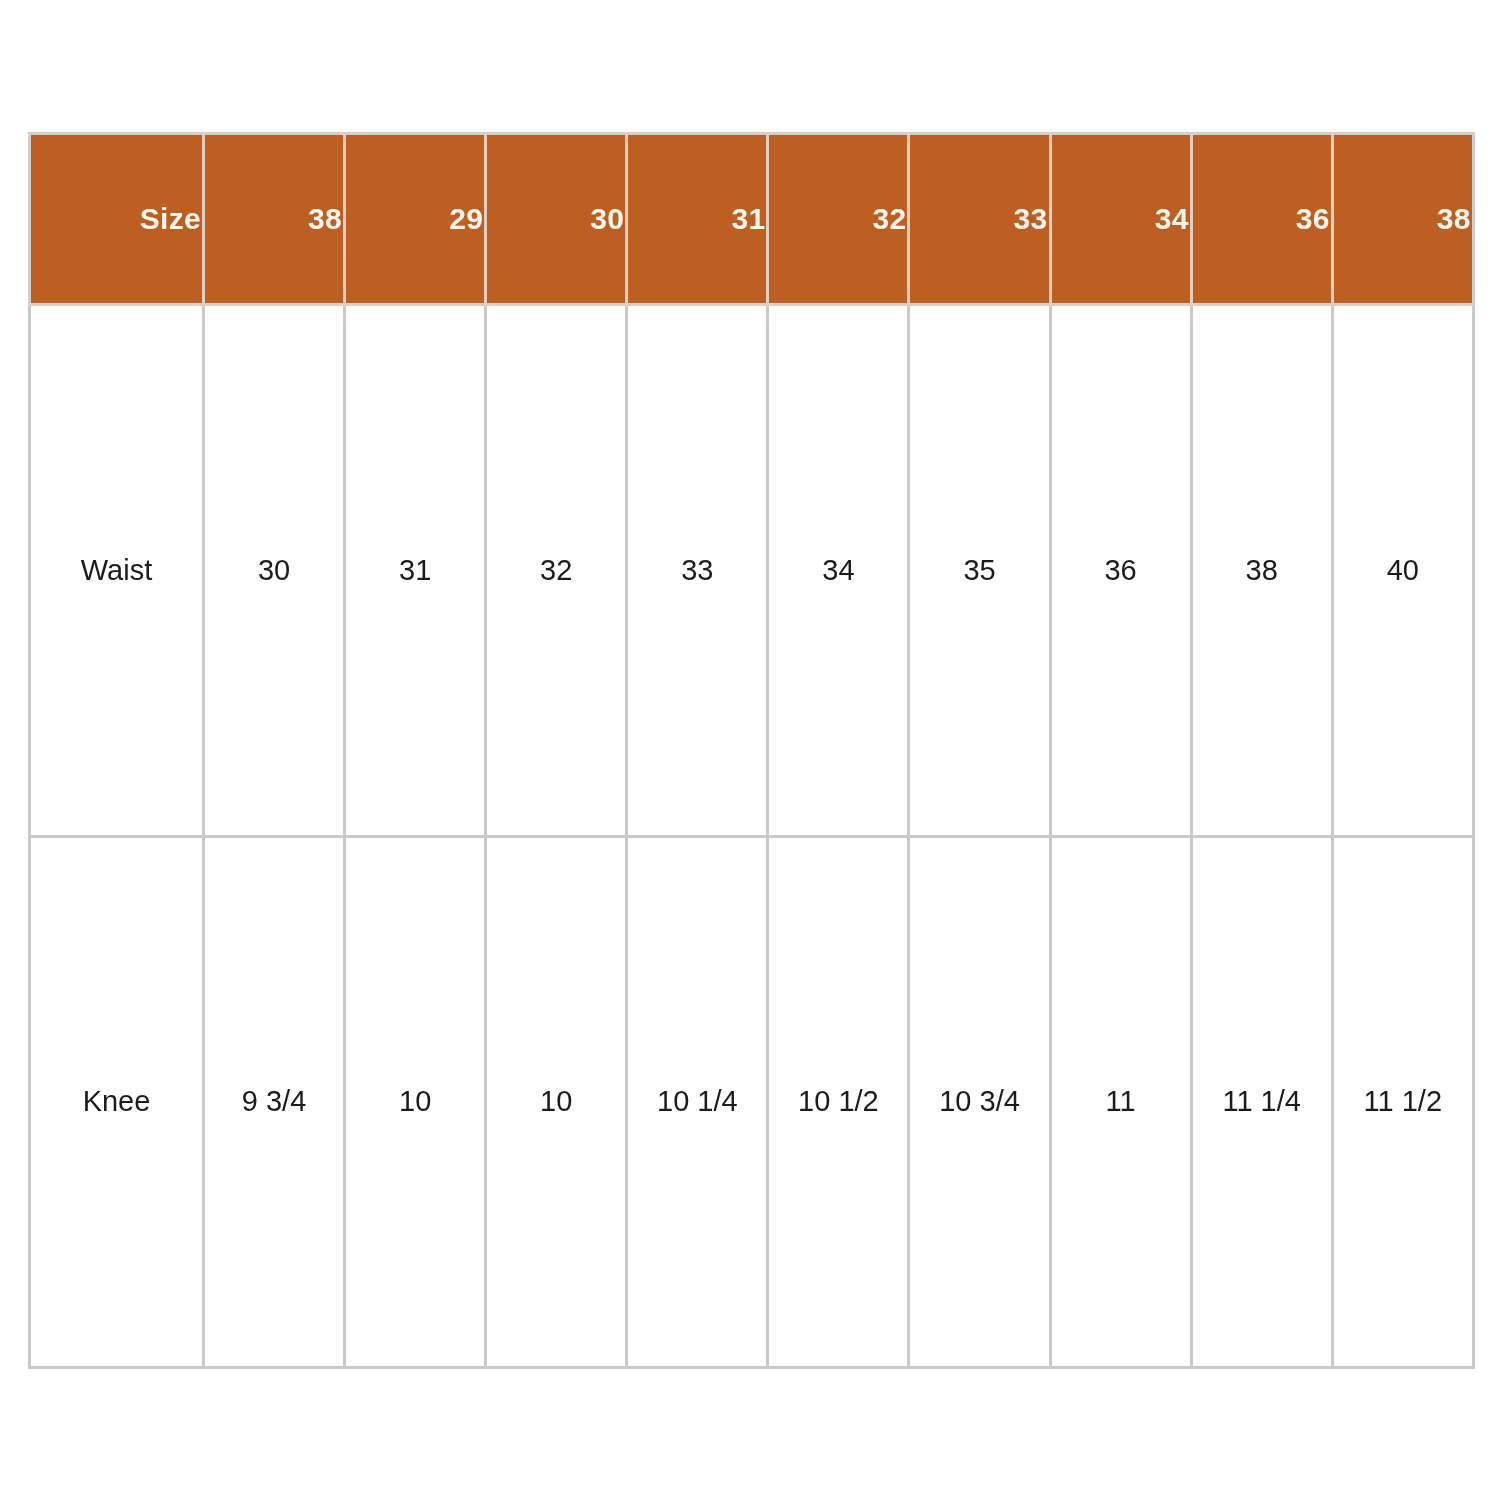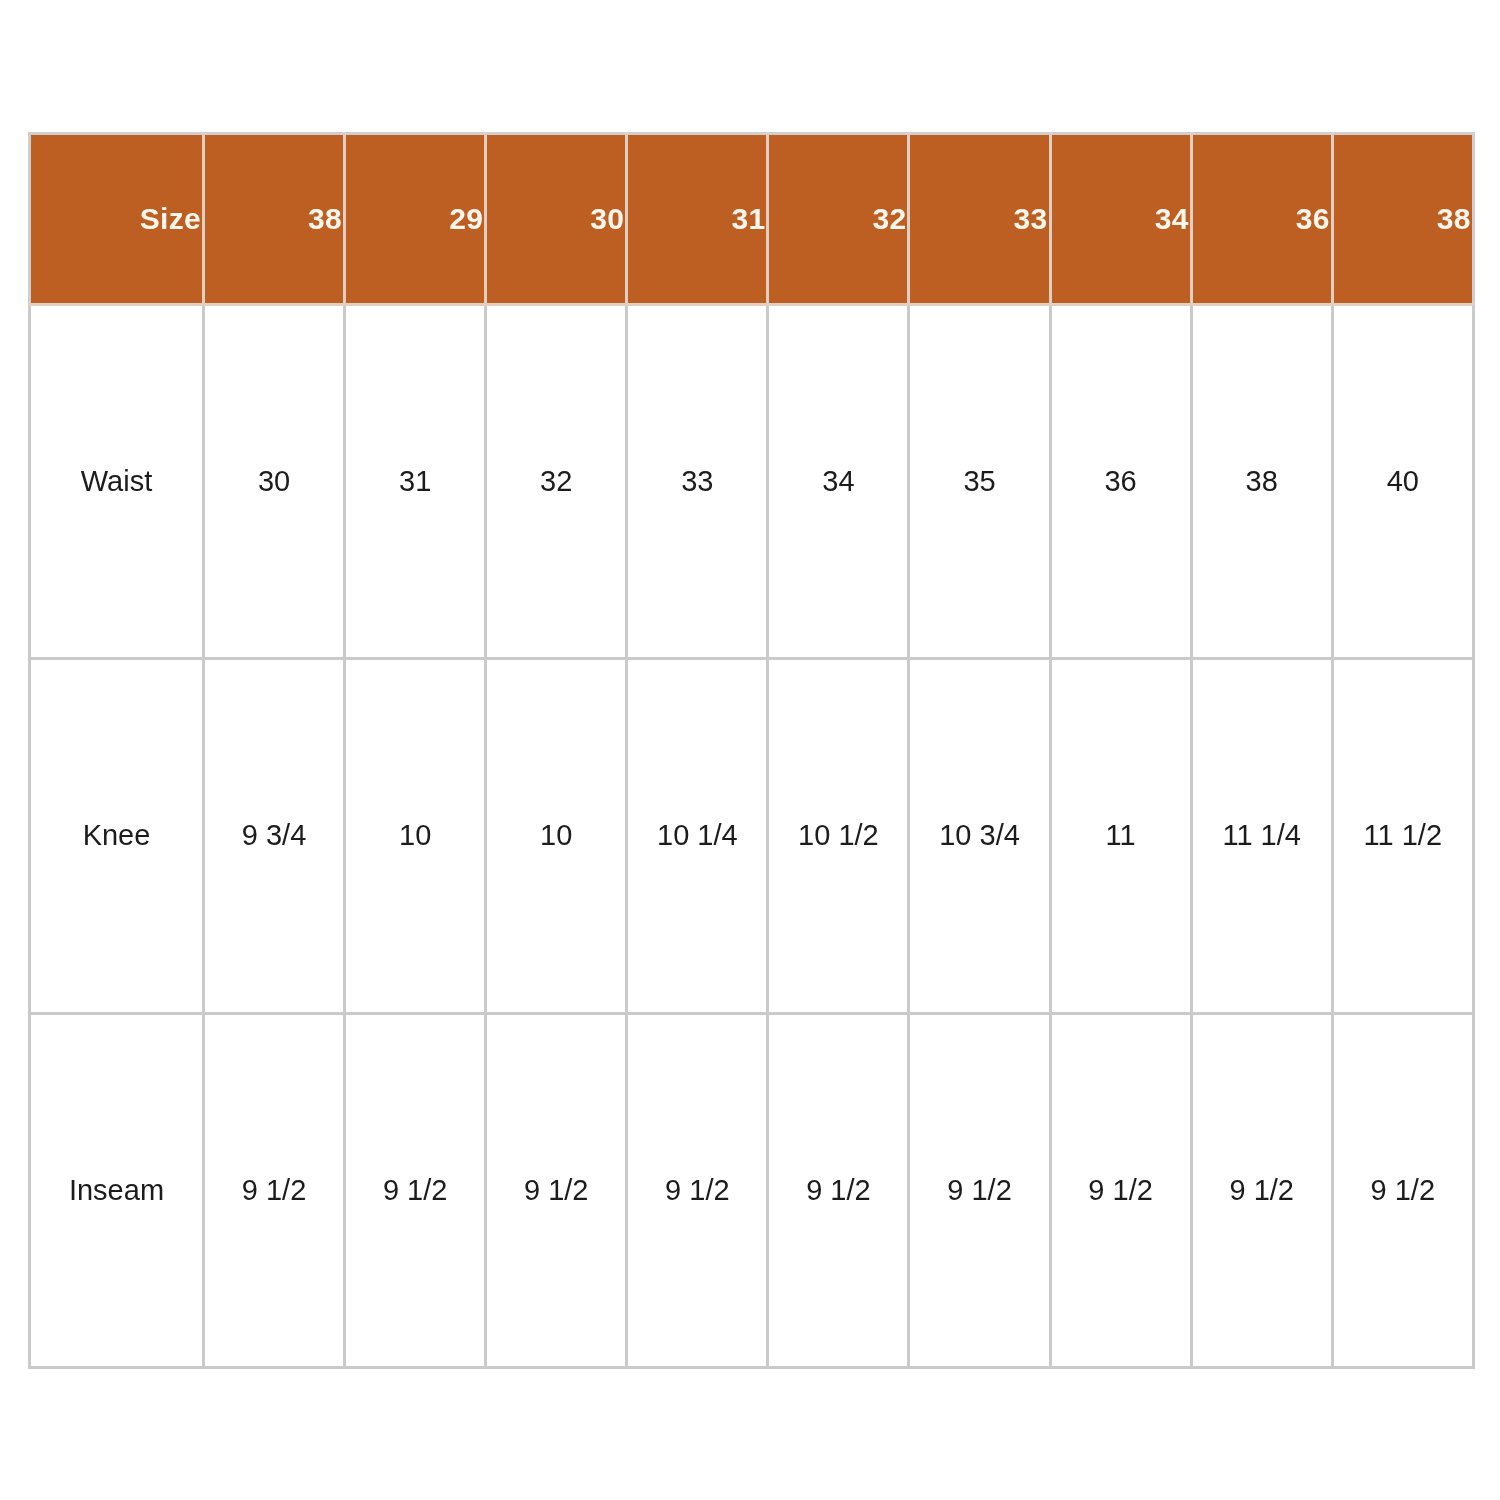--- a/index.html
+++ b/index.html
@@ -121,27 +121,15 @@
         <td>9 3/4</td>
         <td>10</td>
         <td>10</td>
         <td>10 1/4</td>
         <td>10 1/2</td>
         <td>10 3/4</td>
         <td>11</td>
         <td>11 1/4</td>
         <td>11 1/2</td>
       </tr>
-      <tr>
-        <td class="row-label">Inseam</td>
-        <td>9 1/2</td>
-        <td>9 1/2</td>
-        <td>9 1/2</td>
-        <td>9 1/2</td>
-        <td>9 1/2</td>
-        <td>9 1/2</td>
-        <td>9 1/2</td>
-        <td>9 1/2</td>
-        <td>9 1/2</td>
-      </tr>
     </tbody>
   </table>
 </div>
 
 </body></html>

